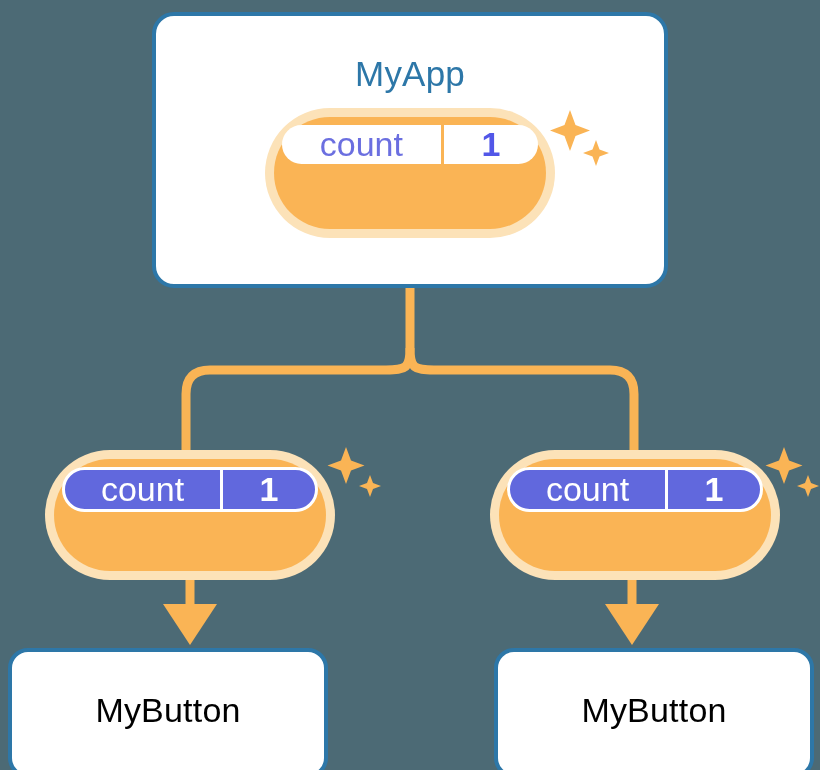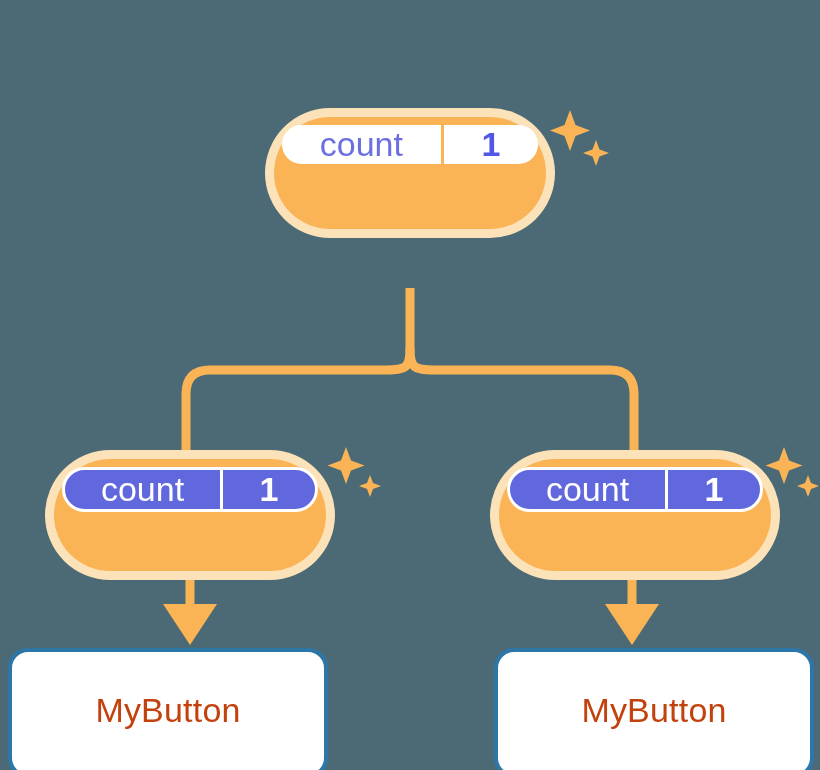--- a/index.html
+++ b/index.html
@@ -64,21 +64,21 @@
   }
   #btn-card-left  { left: 8px;  }
   #btn-card-right { left: 494px; }
   .btn-card-label {
     position: absolute;
     left: 0;
     top: 39px;
     width: 100%;
     text-align: center;
     font-size: 34px;
-    color: #c2410c;
+    color: #000000;
     letter-spacing: 0.2px;
   }
 
   
   .pill {
     position: absolute;
     box-sizing: border-box;
     display: flex;
     align-items: stretch;
     border-radius: 999px;
@@ -192,20 +192,23 @@
       <path d="M 190 578 L 190 626" fill="none" stroke="#fab455" stroke-width="9"></path>
       <path d="M 190 645 L 163 604 L 217 604 Z" fill="#fab455"></path>
     </g>
 
     <g>
       <path d="M 632 578 L 632 626" fill="none" stroke="#fab455" stroke-width="9"></path>
       <path d="M 632 645 L 605 604 L 659 604 Z" fill="#fab455"></path>
     </g>
   </svg>
 
+  <div class="card" id="app-card">
+    <div id="app-card-title">MyApp</div>
+  </div>
 
   <div class="pill pill-halo" id="app-pill">
     <div class="pill-ring">
       <div class="pill-body">
         <div class="pill-cell pill-key">count</div>
         <div class="pill-cell pill-val">1</div>
       </div>
     </div>
   </div>
 

